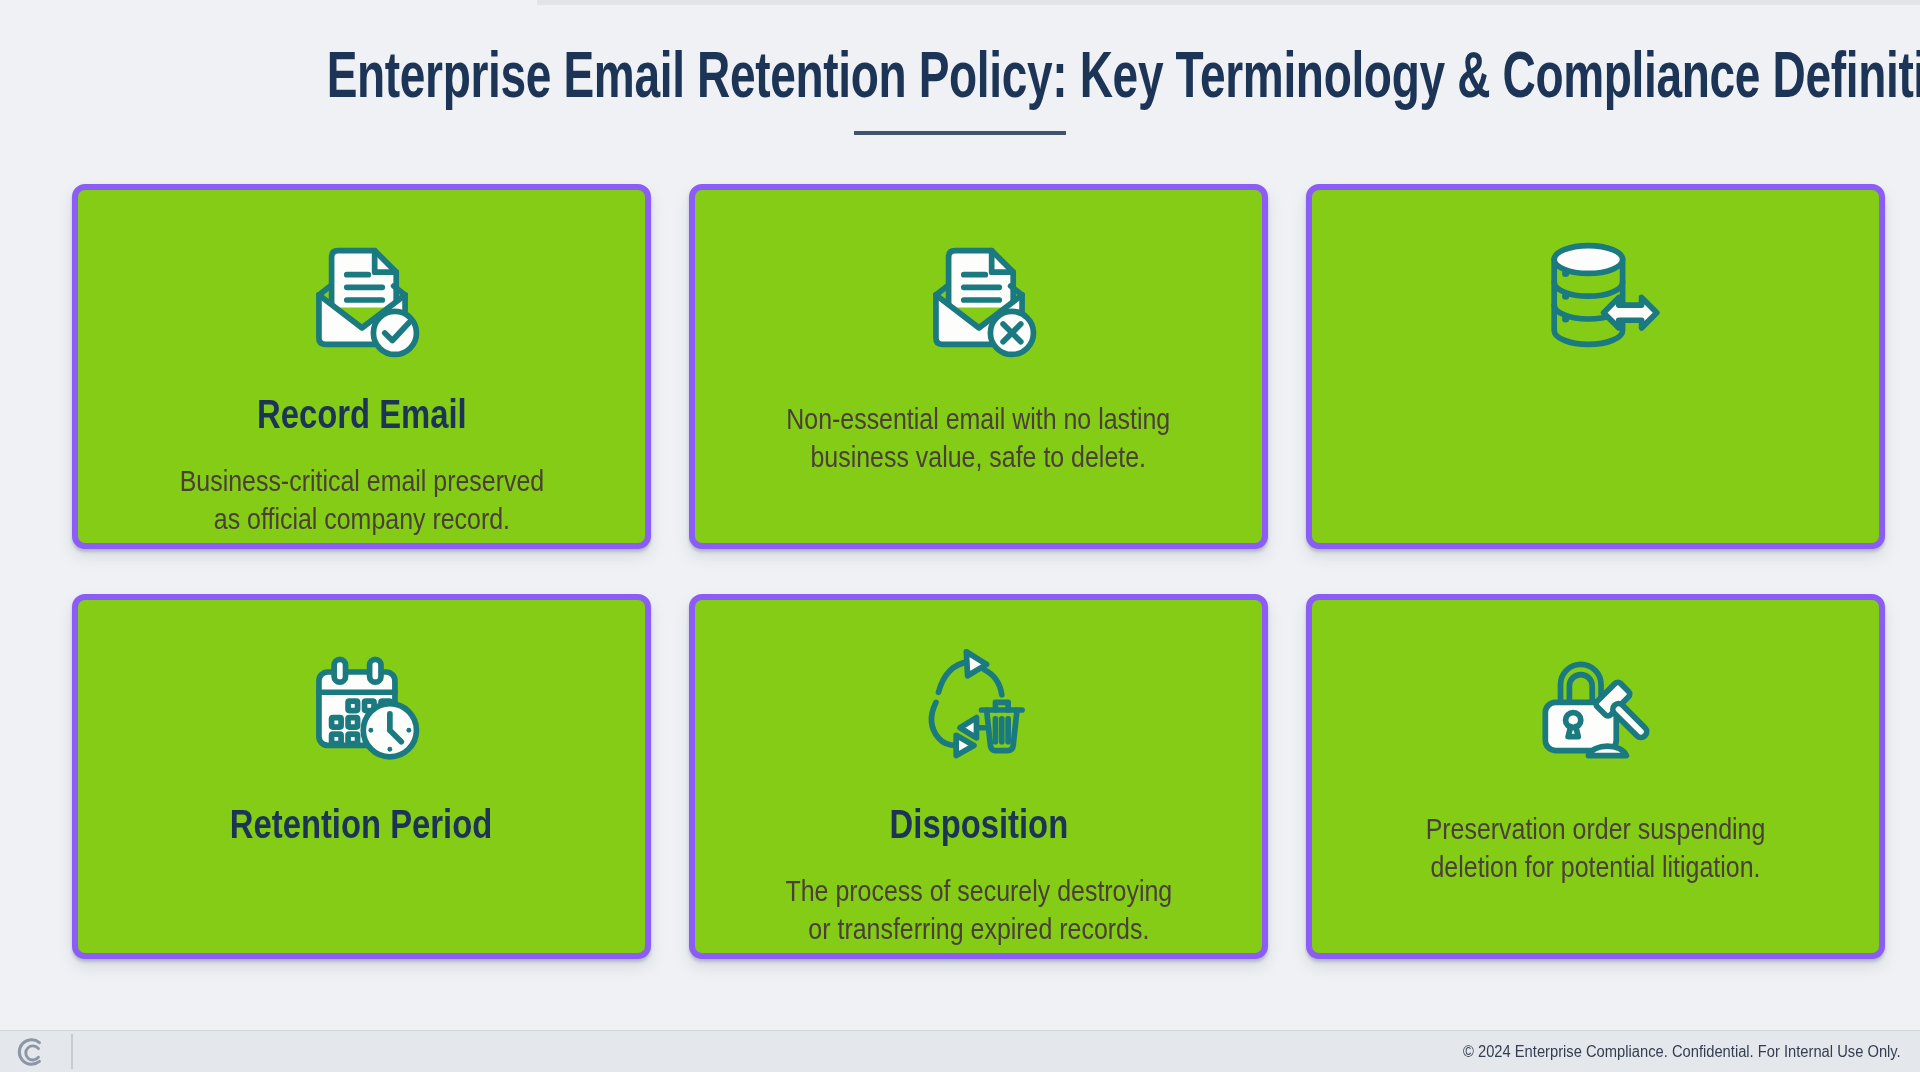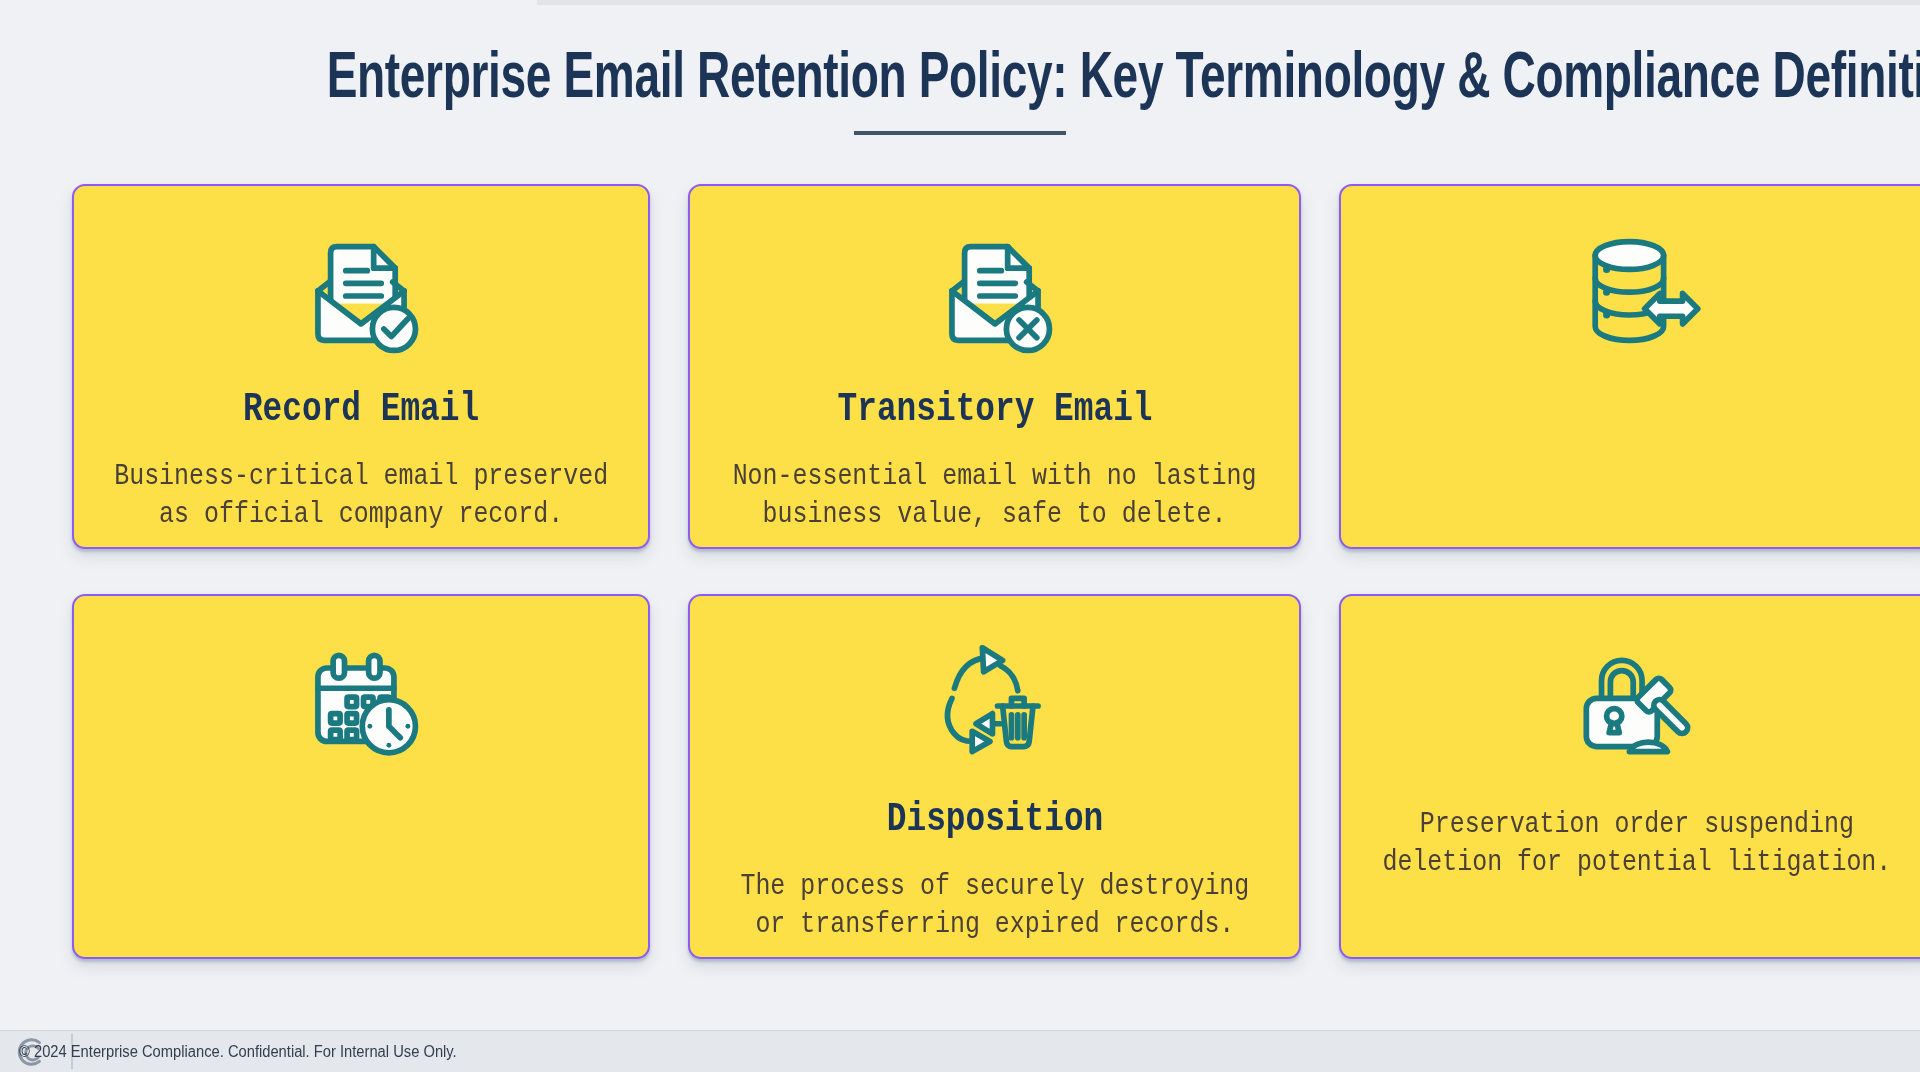--- a/index.html
+++ b/index.html
@@ -23,46 +23,45 @@
     width: 212px; height: 4px; background: #42546c; margin: 22px auto 0;
   }
   .cards-grid {
     margin: 49px 35px 0 72px;
     display: grid;
     grid-template-columns: repeat(3, 1fr);
     grid-auto-rows: 365px;
     gap: 45px 38px;
   }
   .card {
-    background: #fde047;
-    border: 2px solid #8b5cf6;
+    background: #84cc16;
+    border: 6px solid #8b5cf6;
     border-radius: 13px;
     box-shadow: 0 3px 3px rgba(130,145,165,0.45), 0 8px 14px rgba(130,145,165,0.22);
     display: flex; flex-direction: column; align-items: center;
     padding-top: 34px;
-    font-family: Liberation Mono, monospace;
   }
   .card .icon-box { width: 152px; height: 152px; }
   .card .icon-box svg { width: 100%; height: 100%; }
   .card h2 {
     margin-top: 14px;
     font-size: 40px; font-weight: bold; color: #1c3456;
     white-space: nowrap; line-height: 1.2;
   }
   .card h2 span { display: inline-block; transform: scaleX(0.82); transform-origin: center; }
   .card .desc {
     margin-top: 24px;
     font-size: 29px; color: #4a4038; line-height: 1.32;
     text-align: center;
   }
   .card .desc div { white-space: nowrap; transform: scaleX(0.86); transform-origin: center; }
   footer {
     position: absolute; left: 0; right: 0; bottom: 0; height: 42px;
     background: #e4e7eb; border-top: 1px solid #d2d6db;
-    display: flex; align-items: center; justify-content: flex-start;
+    display: flex; align-items: center; justify-content: flex-end;
   }
   .footer-text {
     font-size: 16px; color: #333e50;
     transform: scaleX(0.92); transform-origin: center;
     white-space: nowrap;
   }
   .footer-logo {
     position: absolute; left: 13px; top: 4px; width: 34px; height: 34px;
   }
   .footer-divider {
@@ -113,21 +112,20 @@
         <path class="ic" d="M70 21 v17 h17"></path>
         <path class="ic" d="M48 40 h17 M48 50 h28 M48 60 h28"></path>
         <path fill="#fdfdfb" stroke="none" d="M26 56 L60 82 L94 56 V90 Q94 95 89 95 H31 Q26 95 26 90 Z"></path>
         <path class="ic" d="M26 56 V90 Q26 95 31 95 H89 Q94 95 94 90 V56"></path>
         <path class="ic" d="M26 56 L60 82 L94 56"></path>
         <path class="ic" d="M26 56 L35 49 M94 56 L85 49"></path>
         <circle class="ic-fill" cx="86" cy="86" r="17"></circle>
         <path class="ic" d="M79 79 l14 14 M93 79 l-14 14"></path>
       </svg>
     </div>
-    <h2><span>Transitory Email</span></h2>
     <div class="desc">
       <div>Non-essential email with no lasting</div>
       <div>business value, safe to delete.</div>
     </div>
   </section>
 
   <section class="card">
     <div class="icon-box">
       <svg viewBox="0 0 120 120">
         <path class="ic" d="M27 28 V84 a27 11 0 0 0 54 0 V28"></path>
@@ -156,20 +154,21 @@
         <rect class="ic" x="49" y="66" width="7.5" height="7.5" rx="1"></rect>
         <rect class="ic" x="36" y="79" width="7.5" height="7.5" rx="1"></rect>
         <rect class="ic" x="49" y="79" width="7.5" height="7.5" rx="1"></rect>
         <circle class="ic-fill" cx="82" cy="76" r="21"></circle>
         <path class="ic" d="M82 76 V63 M82 76 L91 85"></path>
         <circle class="ic-solid" cx="67" cy="76" r="1.9"></circle>
         <circle class="ic-solid" cx="97" cy="76" r="1.9"></circle>
         <circle class="ic-solid" cx="82" cy="91" r="1.9"></circle>
       </svg>
     </div>
+    <h2><span>Retention Period</span></h2>
   </section>
 
   <section class="card">
     <div class="icon-box">
       <svg viewBox="0 0 120 120">
         <path class="ic" d="M28 46 Q34 24 52 22"></path>
         <path class="ic-fill" d="M50 14 L66 24 L51 33 Z"></path>
         <path class="ic" d="M64 28 Q76 34 78 48"></path>
         <path class="ic" d="M26 54 Q18 70 28 82 Q33 88 42 88"></path>
         <path class="ic-fill" d="M42 80 L56 88 L42 96 Z"></path>

